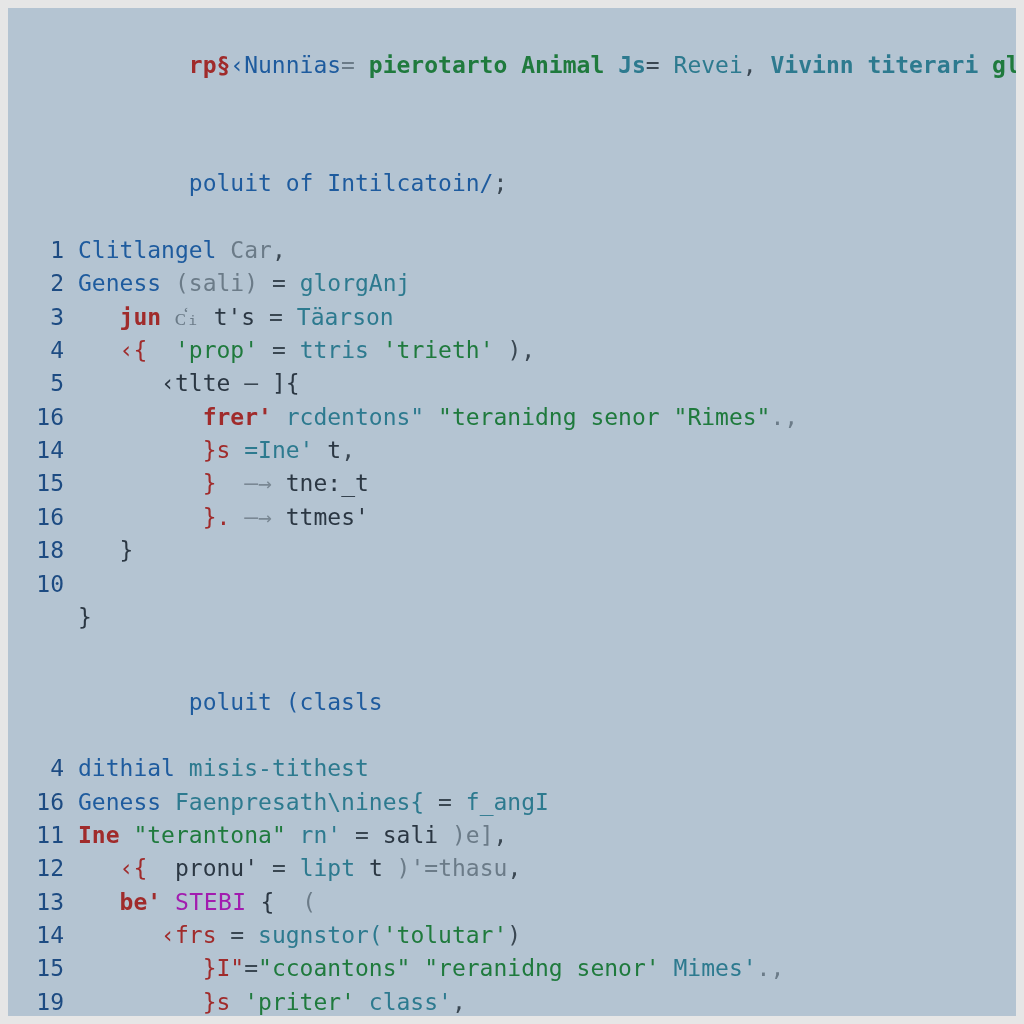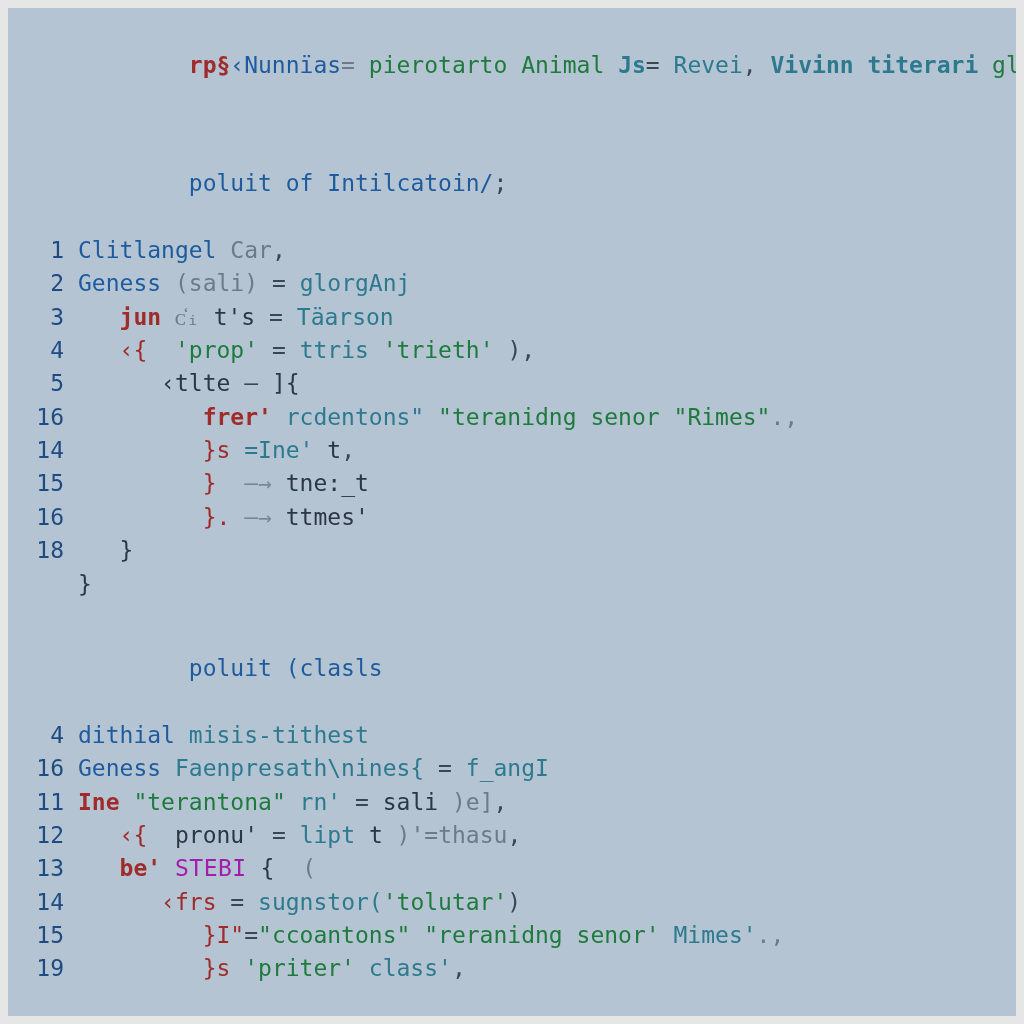--- a/index.html
+++ b/index.html
@@ -46,21 +46,21 @@
     flex: 1 1 auto;
     display: inline-block;
   }
   .tok { display: inline; }
   .plain   { color: #2b3743; }
   .key     { color: #1e5b9e; margin-top: 48px; }        
   .decl    { color: #1e5b9e; font-weight: 400; }
   .red     { color: #a02b2b; }        
   .redb    { color: #a02b2b; font-weight: 600; }
   .green   { color: #1f7a3d; }        
-  .greenb  { color: #1f7a3d; font-weight: 400; }
+  .greenb  { color: #1f7a3d; font-weight: 700; }
   .teal    { color: #2d7a8f; }
   .tealb   { color: #2d7a8f; font-weight: 600; }
   .grey    { color: #6b7b88; }
   .punct   { color: #3a4752; }
   .arrow   { color: #7a8894; }
   .caps    { color: #a21caf; font-weight: 500; letter-spacing: 0.5px; }
   .spacer { height: 18px; }
 </style>
 </head>
 <body>
@@ -127,20 +127,24 @@
     <div class="line">
       <span class="gutter">16</span>
       <span class="code">         <span class="tok red">}.</span> <span class="tok arrow">—→</span> <span class="tok plain">ttmes'</span></span>
     </div>
 
     <div class="line">
       <span class="gutter">18</span>
       <span class="code">   <span class="tok plain">}</span></span>
     </div>
 
+    <div class="line">
+      <span class="gutter">10</span>
+      <span class="code"><span class="tok plain"></span></span>
+    </div>
 
     <div class="line">
       <span class="gutter empty">.</span>
       <span class="code"><span class="tok plain">}</span></span>
     </div>
 
     <div class="spacer"></div>
 
     <div class="line">
       <span class="gutter empty">.</span>

